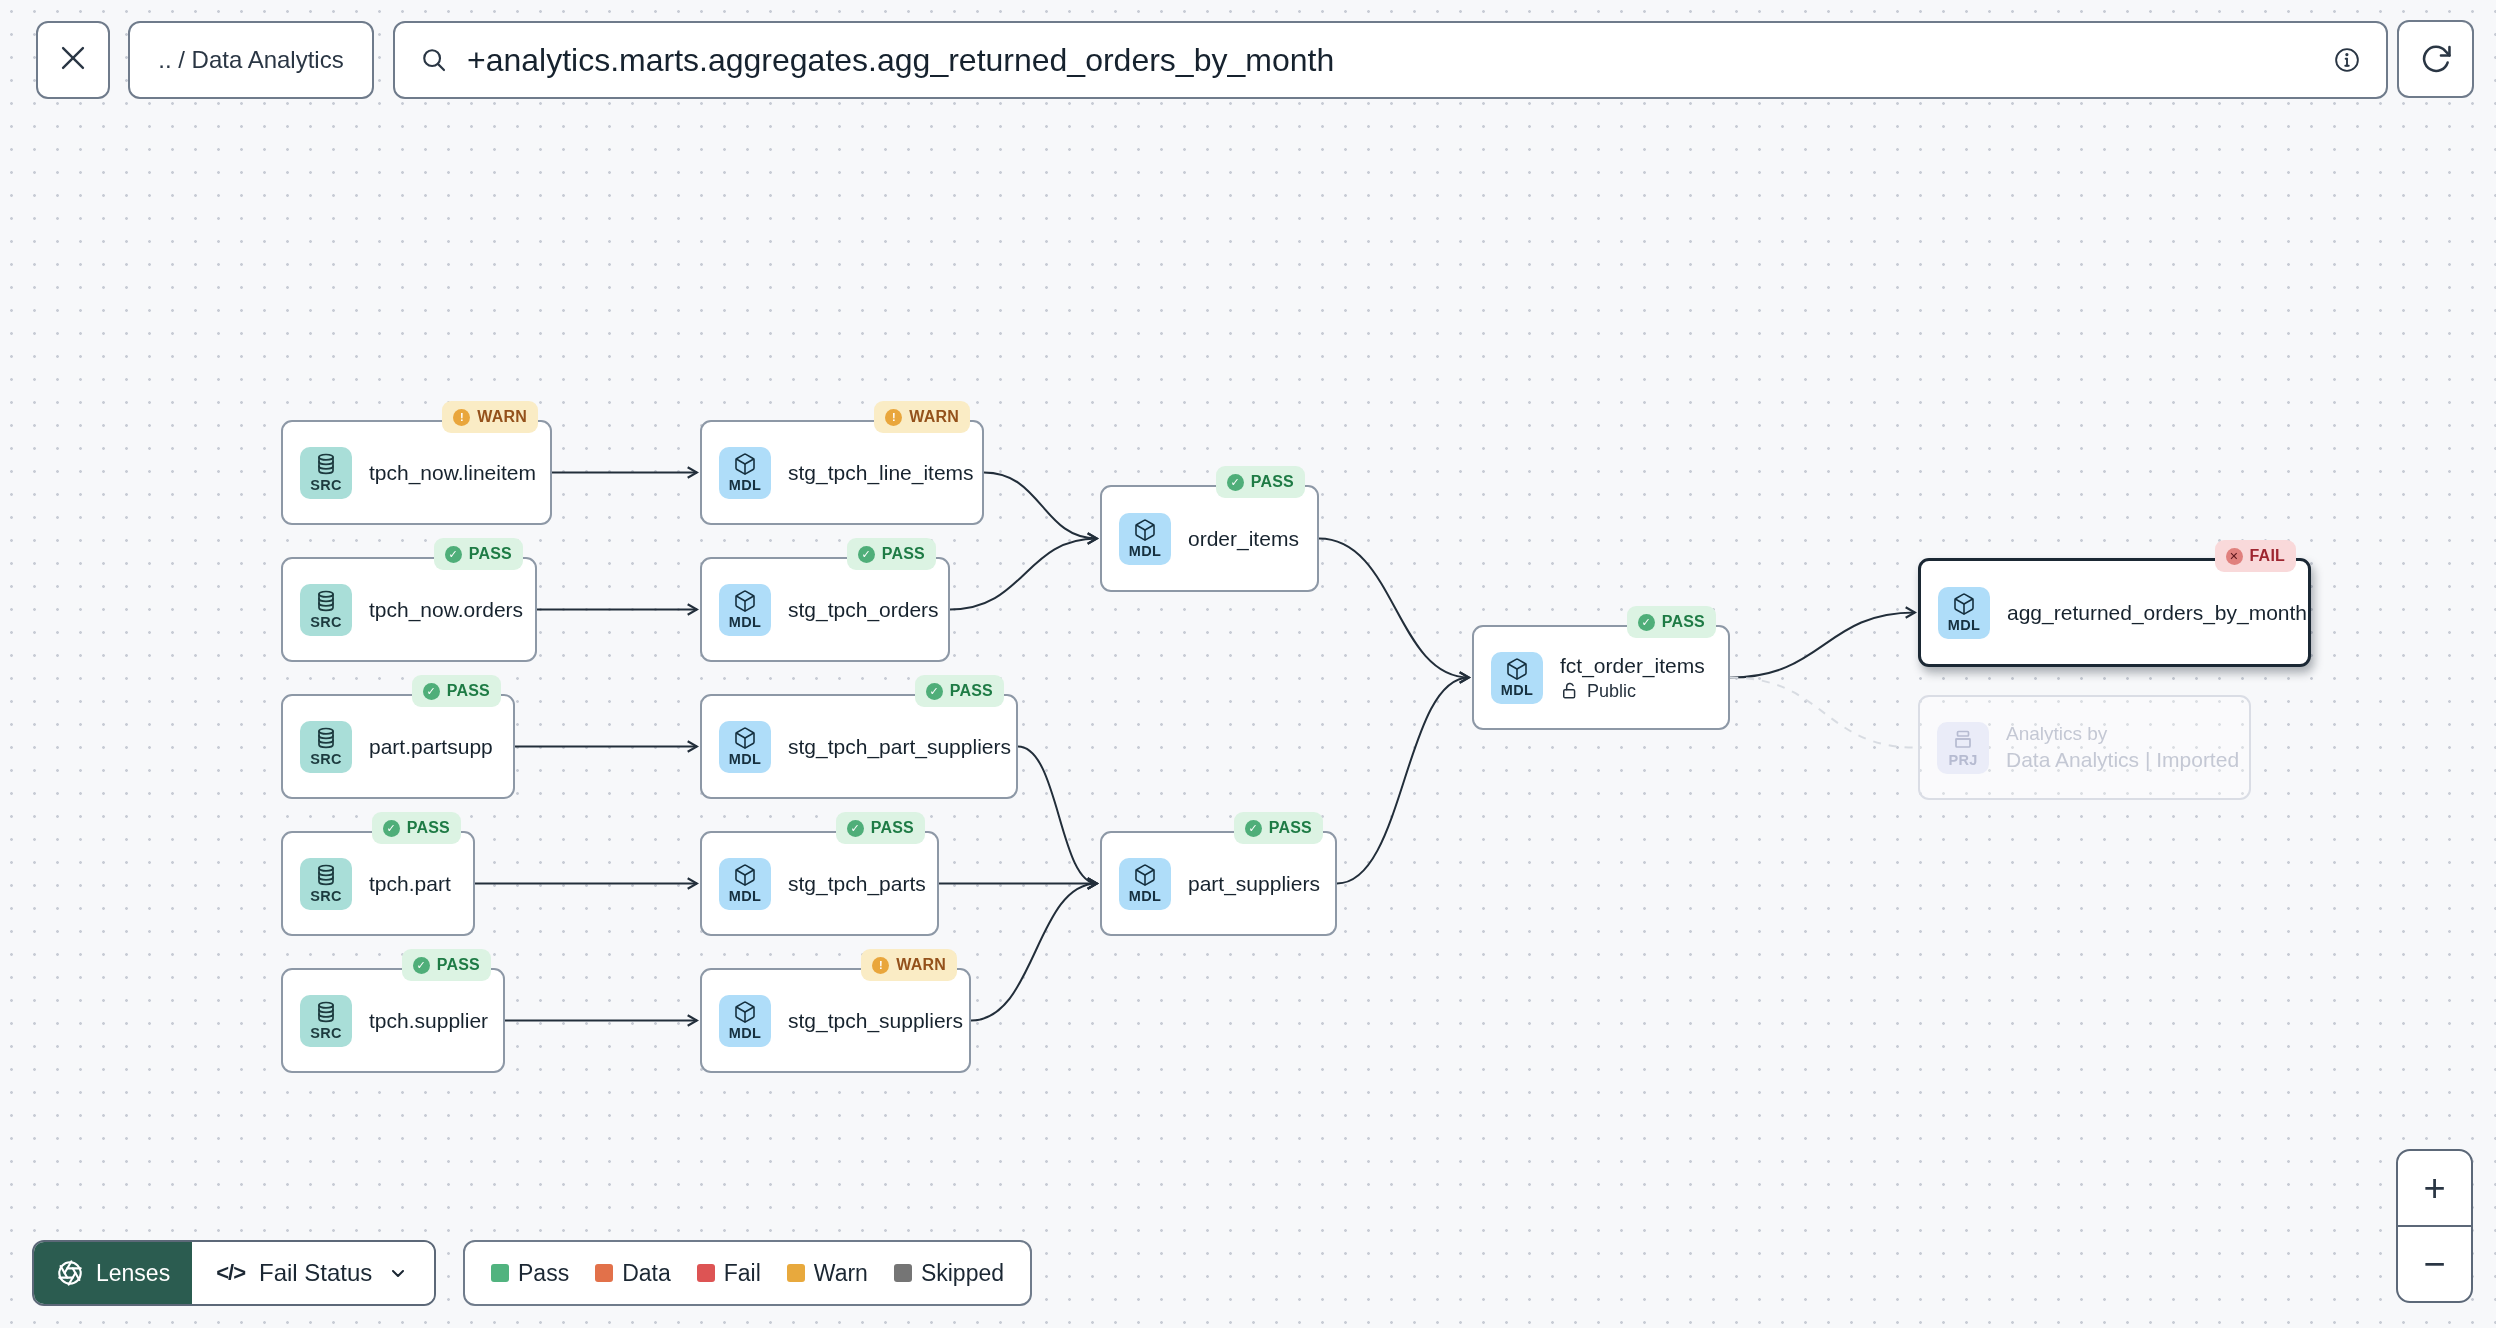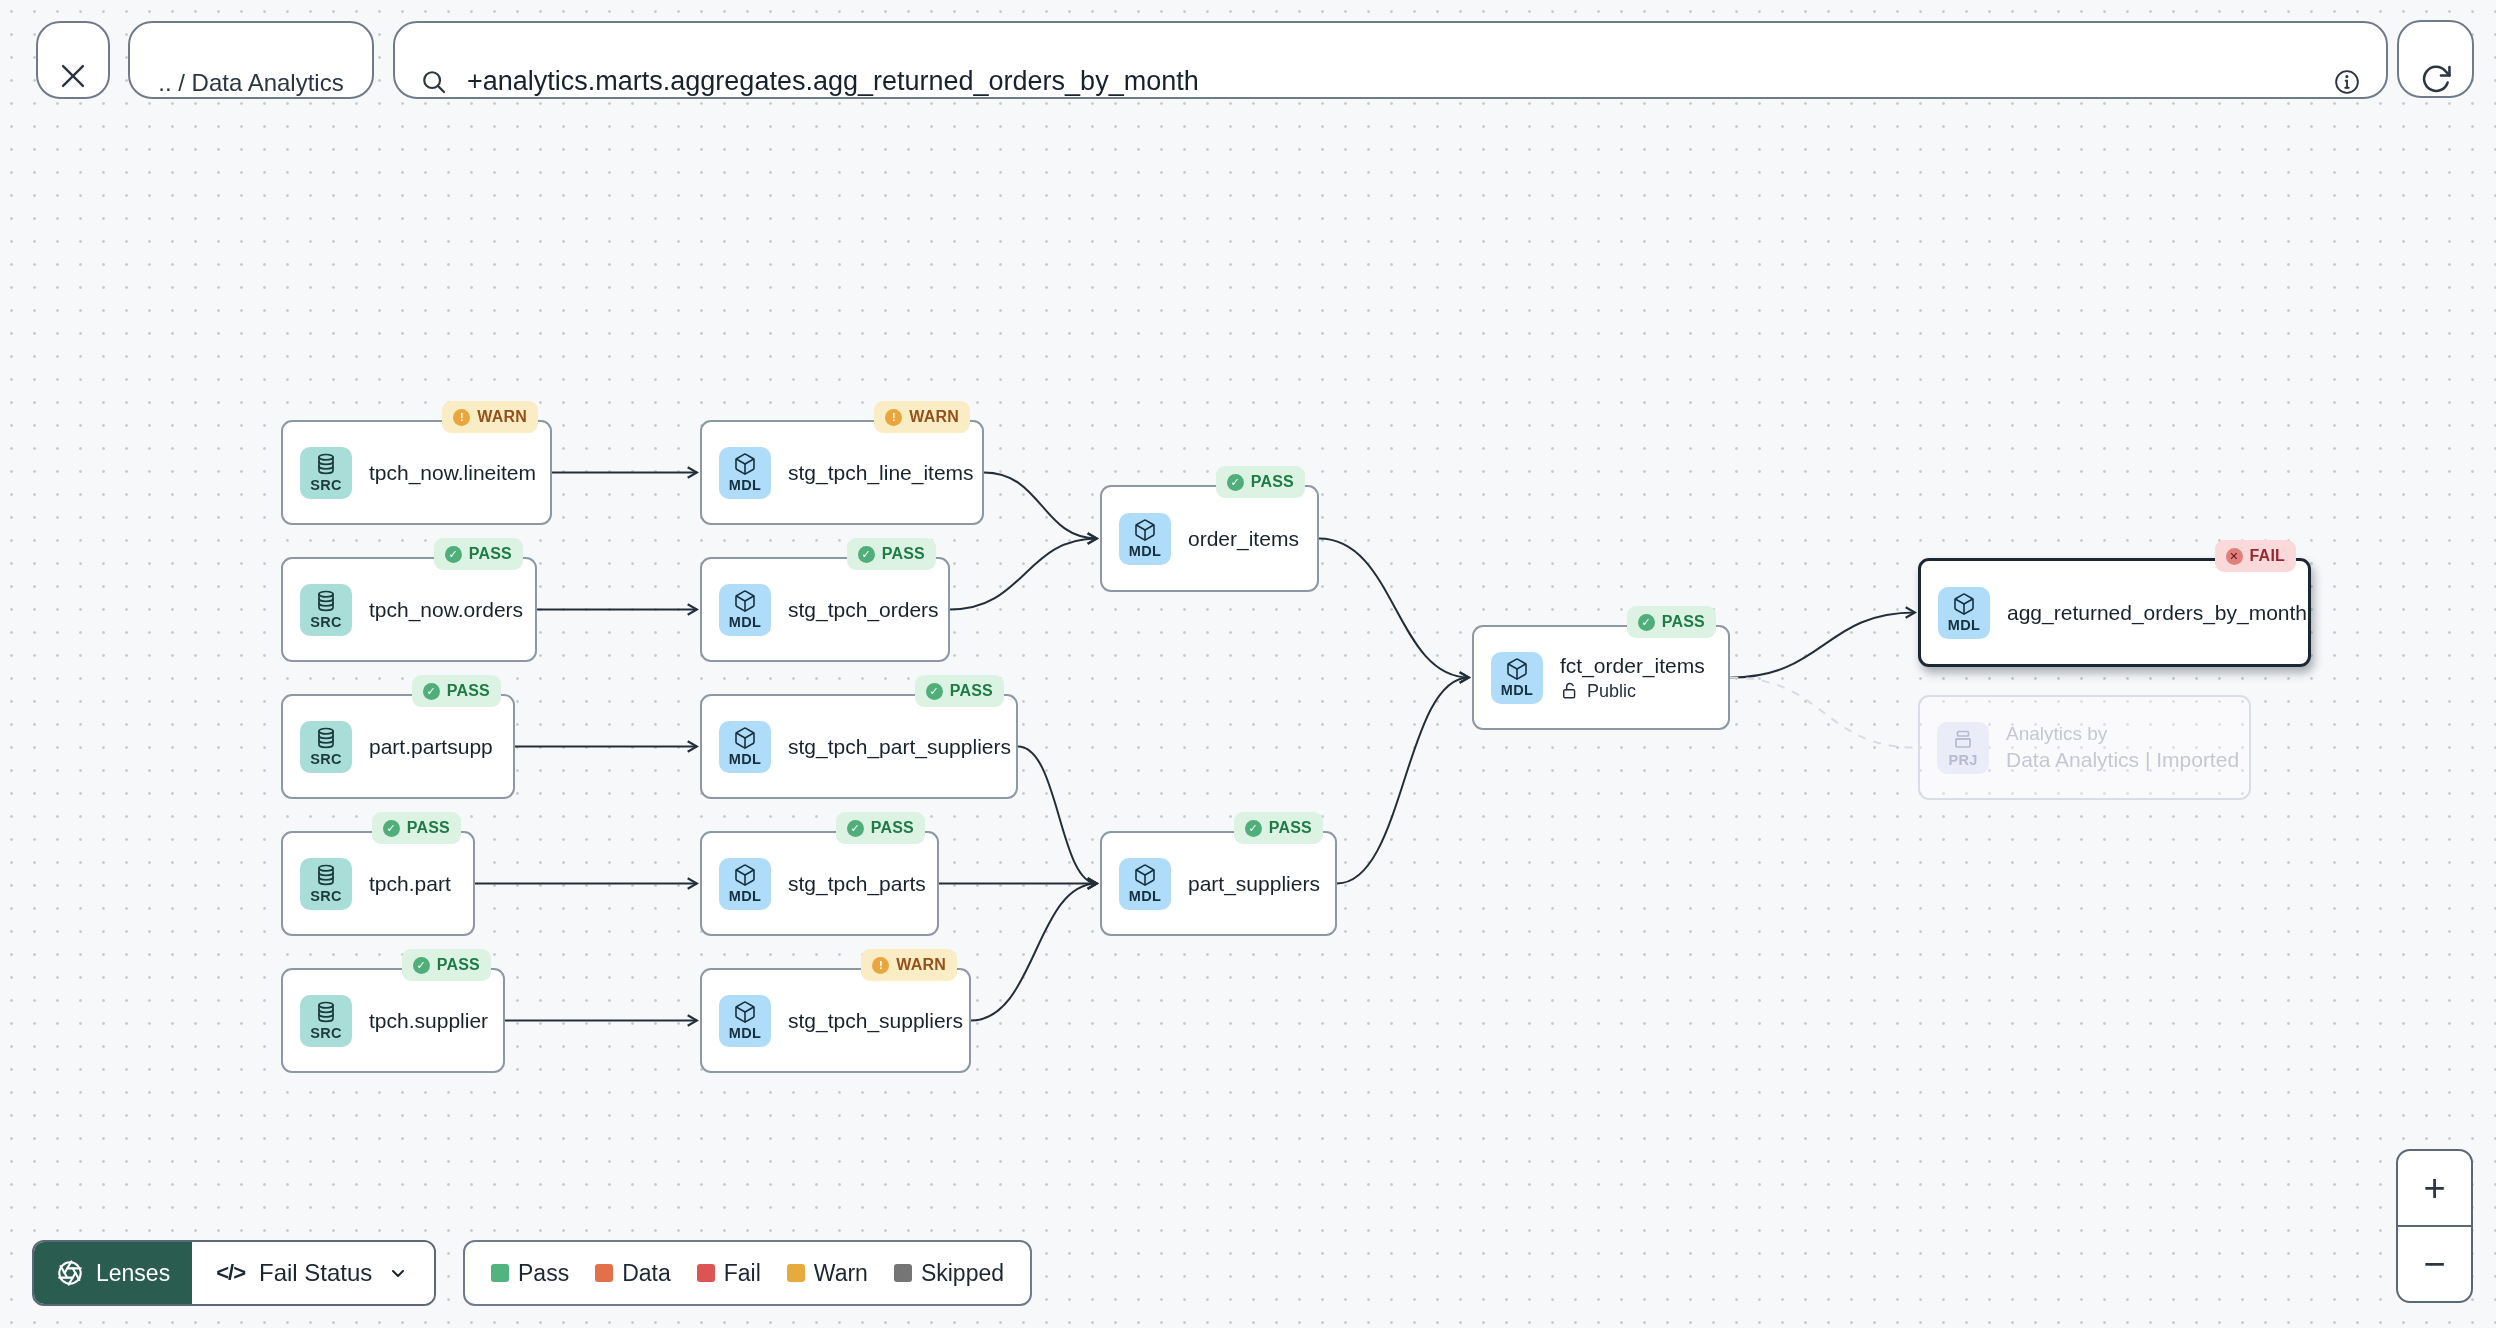--- a/index.html
+++ b/index.html
@@ -11,34 +11,34 @@
     background-image: radial-gradient(#C8CCD5 1.3px, transparent 1.5px);
     background-size: 23px 23px;
     position: relative;
   }
 
   
   .tbtn {
     position: absolute;
     background: #FFFFFF;
     border: 2px solid #6F7B8B;
-    border-radius: 24px;
+    border-radius: 12px;
     display: flex;
-    align-items: flex-end;
+    align-items: center;
     justify-content: center;
     color: #2A3644;
     cursor: pointer;
   }
   #close-btn   { left: 36px;  top: 21px; width: 74px;  height: 78px; }
   #breadcrumb  { left: 128px; top: 21px; width: 246px; height: 78px; font-size: 24px; }
   #search-bar  { left: 393px; top: 21px; width: 1995px; height: 78px; justify-content: flex-start; padding: 0 24px; gap: 18px; cursor: text; }
   #refresh-btn { left: 2397px; top: 20px; width: 77px; height: 78px; }
   #search-input {
     flex: 1; border: none; outline: none; background: transparent;
-    font: inherit; font-size: 27px; color: #16222E;
+    font: inherit; font-size: 32px; color: #16222E;
   }
   .tbtn svg { stroke: #2A3644; }
 
   
   #edges-svg { position: absolute; left: 0; top: 0; pointer-events: none; }
   .edge { fill: none; stroke: #222E3A; stroke-width: 2px; }
   .edge.dashed { stroke: #D8DCE2; stroke-dasharray: 8 8; }
 
   
   .node {

